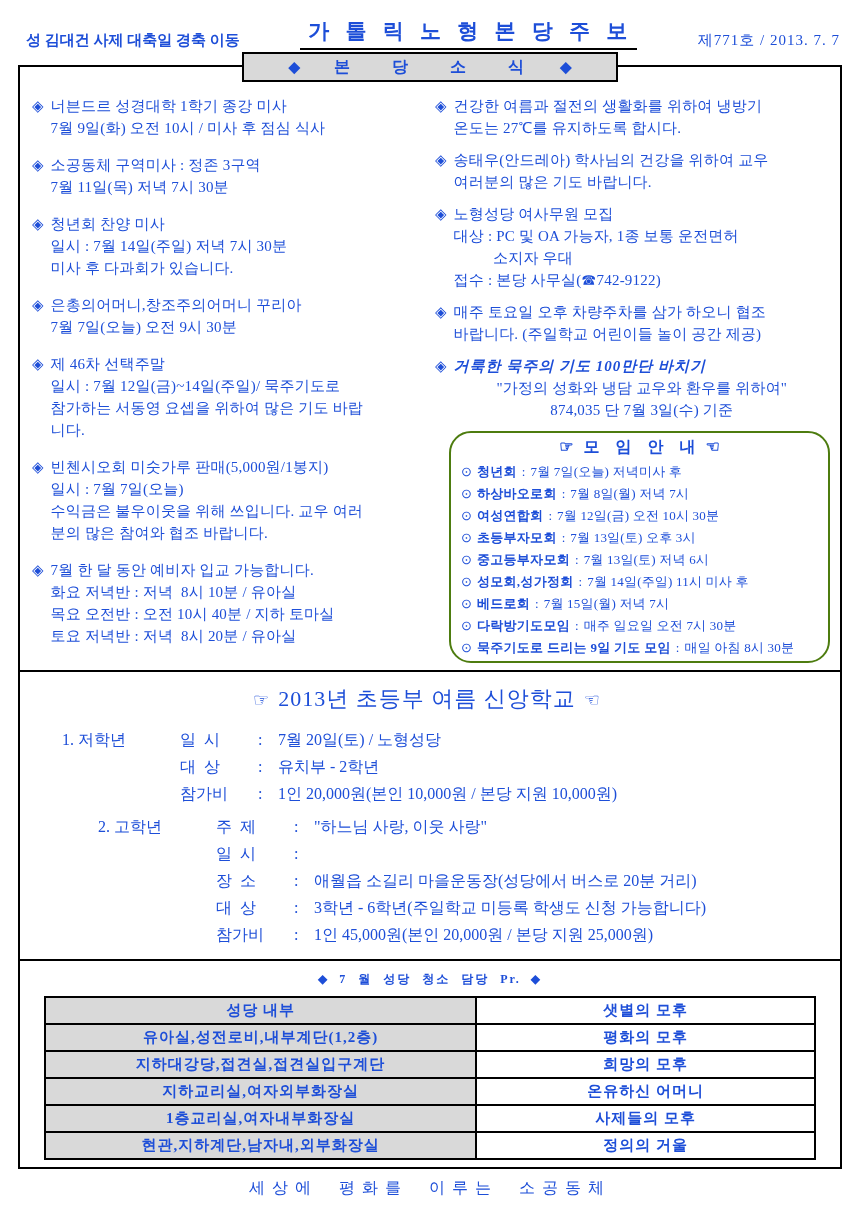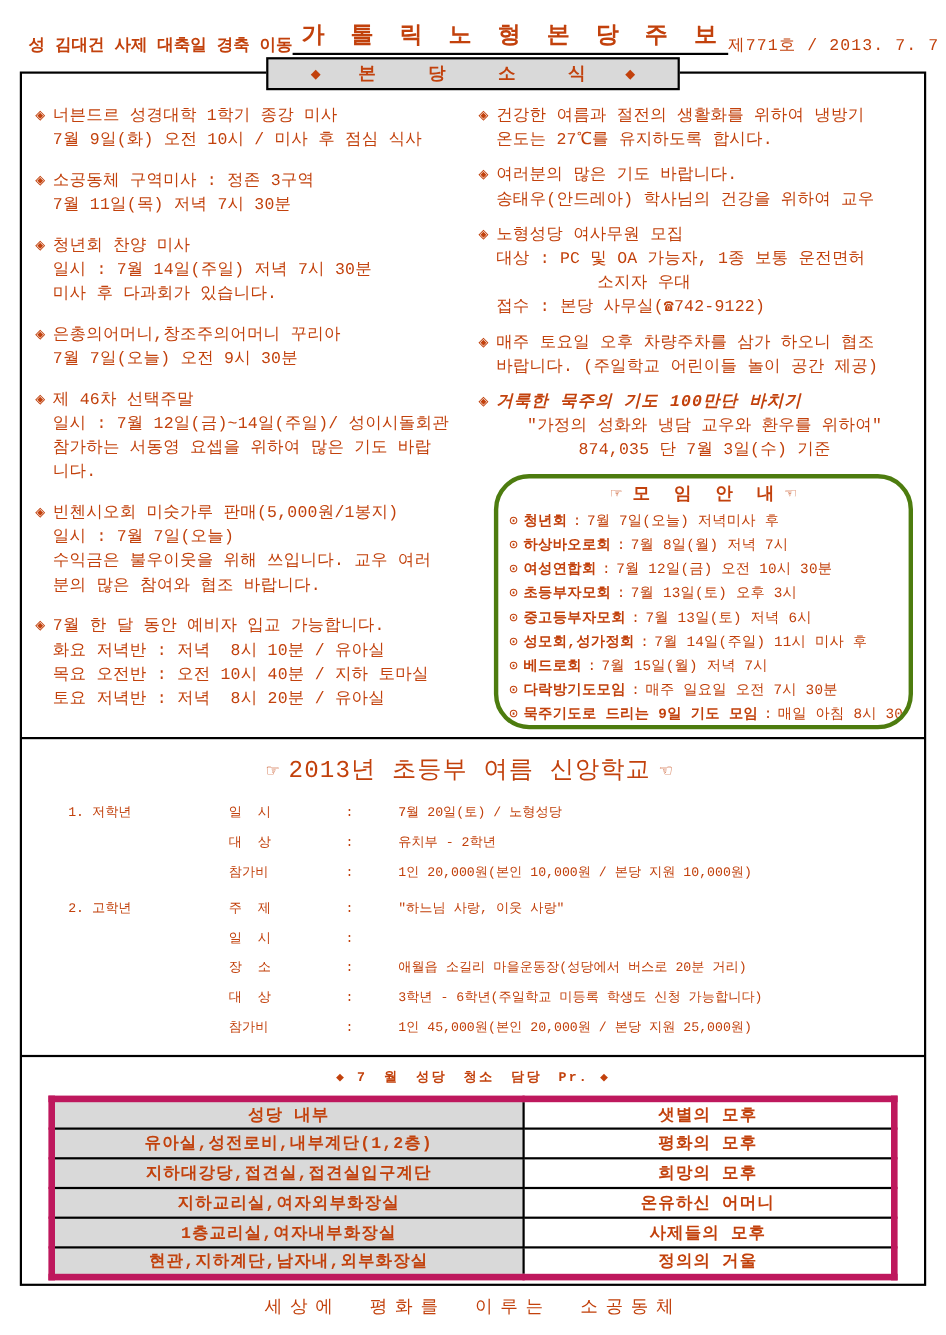--- a/index.html
+++ b/index.html
@@ -1,21 +1,21 @@
 <!DOCTYPE html>
 <html><head>
 <meta charset="utf-8">
 <style>
   * { margin: 0; padding: 0; box-sizing: border-box; }
   body { background: #ffffff; }
   .page {
     position: relative;
     width: 860px; height: 1214px;
-    background: #ffffff; color: #c2410c;
-    font-family: Liberation Mono, monospace;
+    background: #ffffff; color: #1d4ed8;
+    font-family: Liberation Serif, serif;
     overflow: hidden;
   }
   
   .header {
     display: flex; align-items: flex-end; justify-content: space-between;
     padding: 20px 20px 0 26px; height: 50px;
   }
   .h-left { font-size: 15px; font-weight: bold; white-space: nowrap; }
   .h-title {
     font-size: 21px; font-weight: bold; letter-spacing: 2px; word-spacing: 7px;
@@ -48,56 +48,56 @@
   .news-item { display: flex; gap: 7px; margin-bottom: 15px; }
   .col-right .news-item { margin-bottom: 10px; }
   .bullet { font-size: 15px; line-height: 22px; flex: 0 0 auto; }
   .item-lines { flex: 1 1 auto; }
   .news-line { font-size: 15px; line-height: 22px; white-space: pre-wrap; letter-spacing: 0.2px; }
   .news-line.fancy { font-weight: bold; letter-spacing: 1px; font-style: italic; }
   .news-line.centered { text-align: center; white-space: normal; }
   
   .meeting-box {
     margin-top: 6px; margin-left: 14px;
-    border: 4px solid #4d7c0f; border-radius: 32px;
+    border: 2px solid #4d7c0f; border-radius: 22px;
     padding: 4px 8px 6px 10px; height: 232px; overflow: hidden;
   }
   .meeting-title {
     text-align: center; font-size: 16px; font-weight: bold;
     margin-bottom: 3px; letter-spacing: 2px;
   }
   .meeting-title .mt-text { word-spacing: 8px; padding: 0 8px; }
   .meeting-item {
     font-size: 13px; line-height: 22px; white-space: nowrap;
     display: flex; align-items: baseline; gap: 5px;
   }
   .m-bullet { font-size: 13px; }
   .m-name { font-weight: bold; letter-spacing: 0.3px; }
   .m-detail { letter-spacing: 0.2px; }
   
   .divider { border-top: 2px solid #000; }
   
   .school-section { height: 287px; overflow: hidden; padding: 12px 48px 0 42px; }
   .school-title { text-align: center; font-size: 22px; margin-bottom: 12px; letter-spacing: 1px; }
   .school-title .hand { font-size: 18px; padding: 0 8px; }
-  .school-row { display: flex; font-size: 12px; line-height: 27px; white-space: pre-wrap; gap: 28px; }
+  .school-row { display: flex; font-size: 16px; line-height: 27px; white-space: pre-wrap; }
   .g-label { width: 118px; flex: 0 0 auto; }
   .g-key { width: 78px; flex: 0 0 auto; }
   .g-colon { width: 20px; flex: 0 0 auto; }
-  .school-group + .school-group { margin-top: 6px; }
+  .school-group + .school-group { margin-top: 6px; margin-left: 36px; }
   .contact-line { font-size: 15.5px; line-height: 27px; margin-top: 3px; padding-left: 12px; white-space: pre-wrap; }
   
   .cleaning-section { height: 206px; overflow: hidden; padding: 10px 24px 0; }
   .cleaning-title {
     text-align: center; font-size: 12px; font-weight: bold;
     margin-bottom: 8px; letter-spacing: 2px; word-spacing: 6px;
   }
   .cleaning-title .diamond { padding: 0 10px; }
   table.cleaning-table {
-    width: 100%; border-collapse: collapse; border: 6px solid #be185d;
+    width: 100%; border-collapse: collapse; border: 1px solid #be185d;
   }
   .cleaning-table td {
     border: 2px solid #000; height: 27px; text-align: center;
     font-size: 15px; font-weight: bold; letter-spacing: 1px;
   }
   td.area-cell { width: 56%; background: #d9d9d9; }
   td.group-cell { background: #ffffff; }
   
   .footer-slogan {
     text-align: center; margin-top: 9px;
@@ -156,21 +156,21 @@
     <div class="item-lines">
                 <div class="news-line">은총의어머니,창조주의어머니 꾸리아</div>
                 <div class="news-line">7월 7일(오늘) 오전 9시 30분</div>
               </div>
   </div>
 
   <div class="news-item">
     <span class="bullet">◈</span>
     <div class="item-lines">
                 <div class="news-line">제 46차 선택주말</div>
-                <div class="news-line">일시 : 7월 12일(금)~14일(주일)/ 성이시돌회관</div>
+                <div class="news-line">일시 : 7월 12일(금)~14일(주일)/ 묵주기도로</div>
                 <div class="news-line">참가하는 서동영 요셉을 위하여 많은 기도 바랍</div>
                 <div class="news-line">니다.</div>
               </div>
   </div>
 
   <div class="news-item">
     <span class="bullet">◈</span>
     <div class="item-lines">
                 <div class="news-line">빈첸시오회 미숫가루 판매(5,000원/1봉지)</div>
                 <div class="news-line">일시 : 7월 7일(오늘)</div>
@@ -196,22 +196,22 @@
     <span class="bullet">◈</span>
     <div class="item-lines">
                 <div class="news-line">건강한 여름과 절전의 생활화를 위하여 냉방기</div>
                 <div class="news-line">온도는 27℃를 유지하도록 합시다.</div>
               </div>
   </div>
 
   <div class="news-item">
     <span class="bullet">◈</span>
     <div class="item-lines">
+                <div class="news-line">송태우(안드레아) 학사님의 건강을 위하여 교우</div>
                 <div class="news-line">여러분의 많은 기도 바랍니다.</div>
-                <div class="news-line">송태우(안드레아) 학사님의 건강을 위하여 교우</div>
               </div>
   </div>
 
   <div class="news-item">
     <span class="bullet">◈</span>
     <div class="item-lines">
                 <div class="news-line">노형성당 여사무원 모집</div>
                 <div class="news-line">대상 : PC 및 OA 가능자, 1종 보통 운전면허</div>
                 <div class="news-line">          소지자 우대</div>
                 <div class="news-line">접수 : 본당 사무실(☎742-9122)</div>

